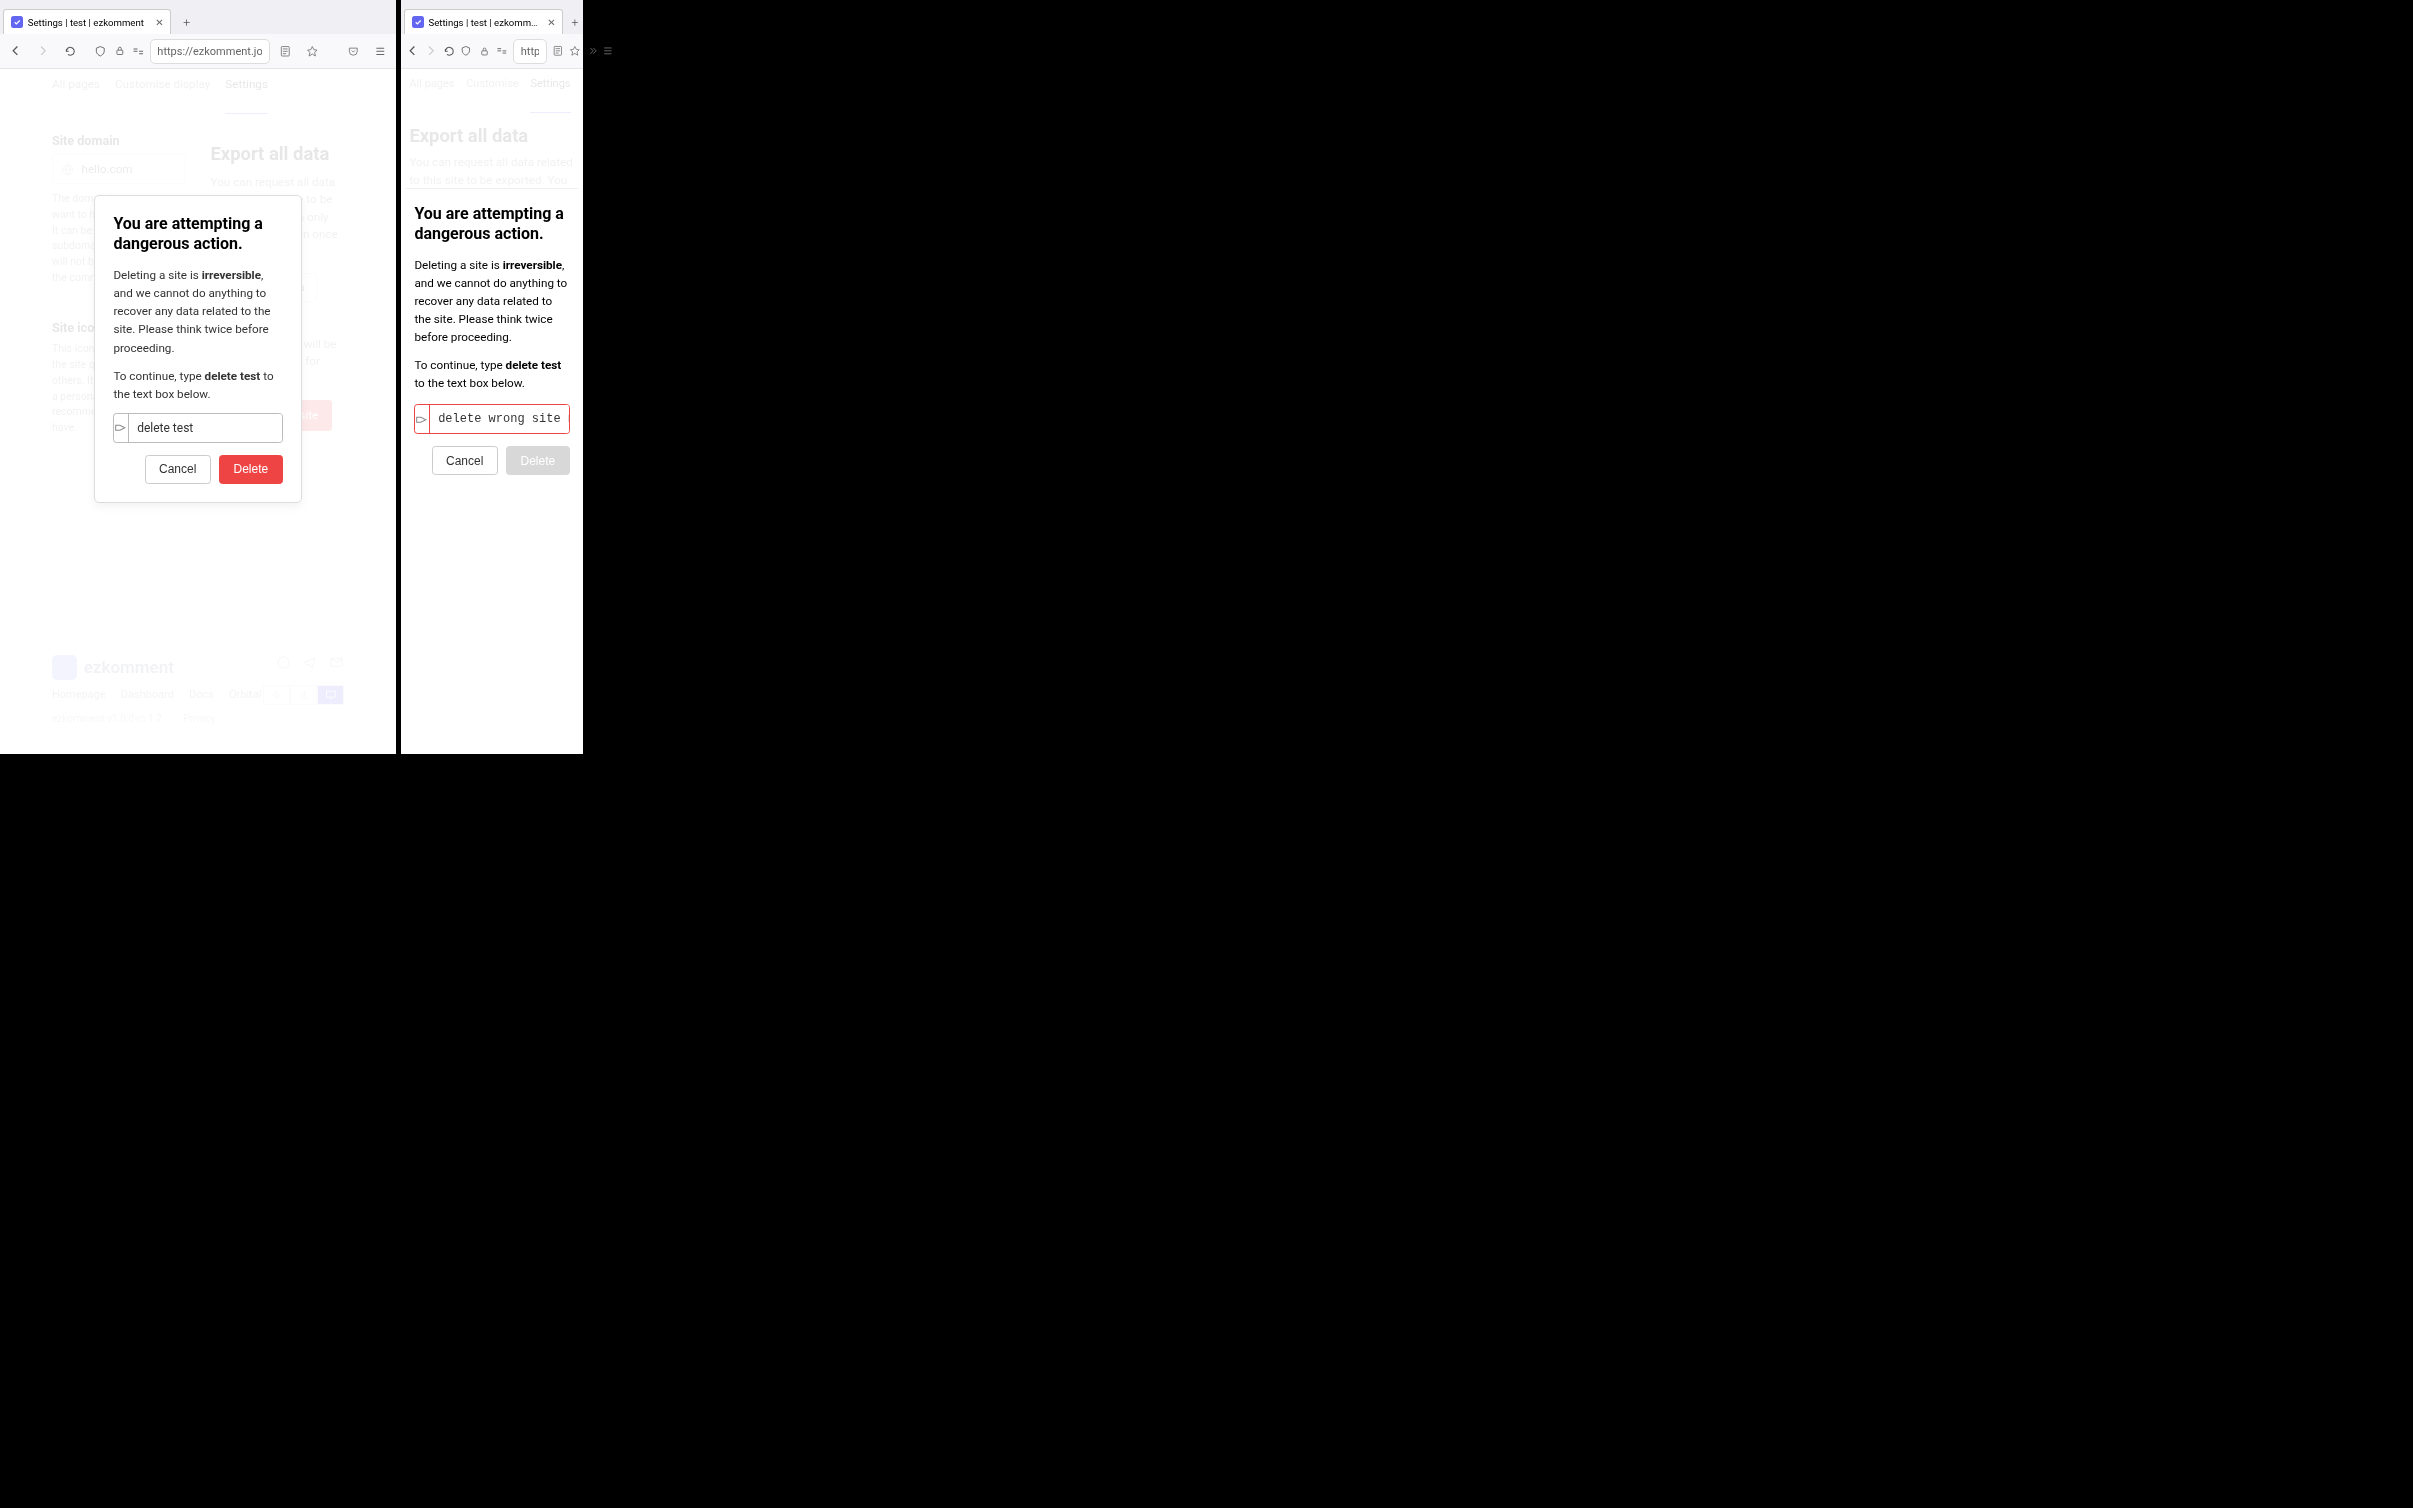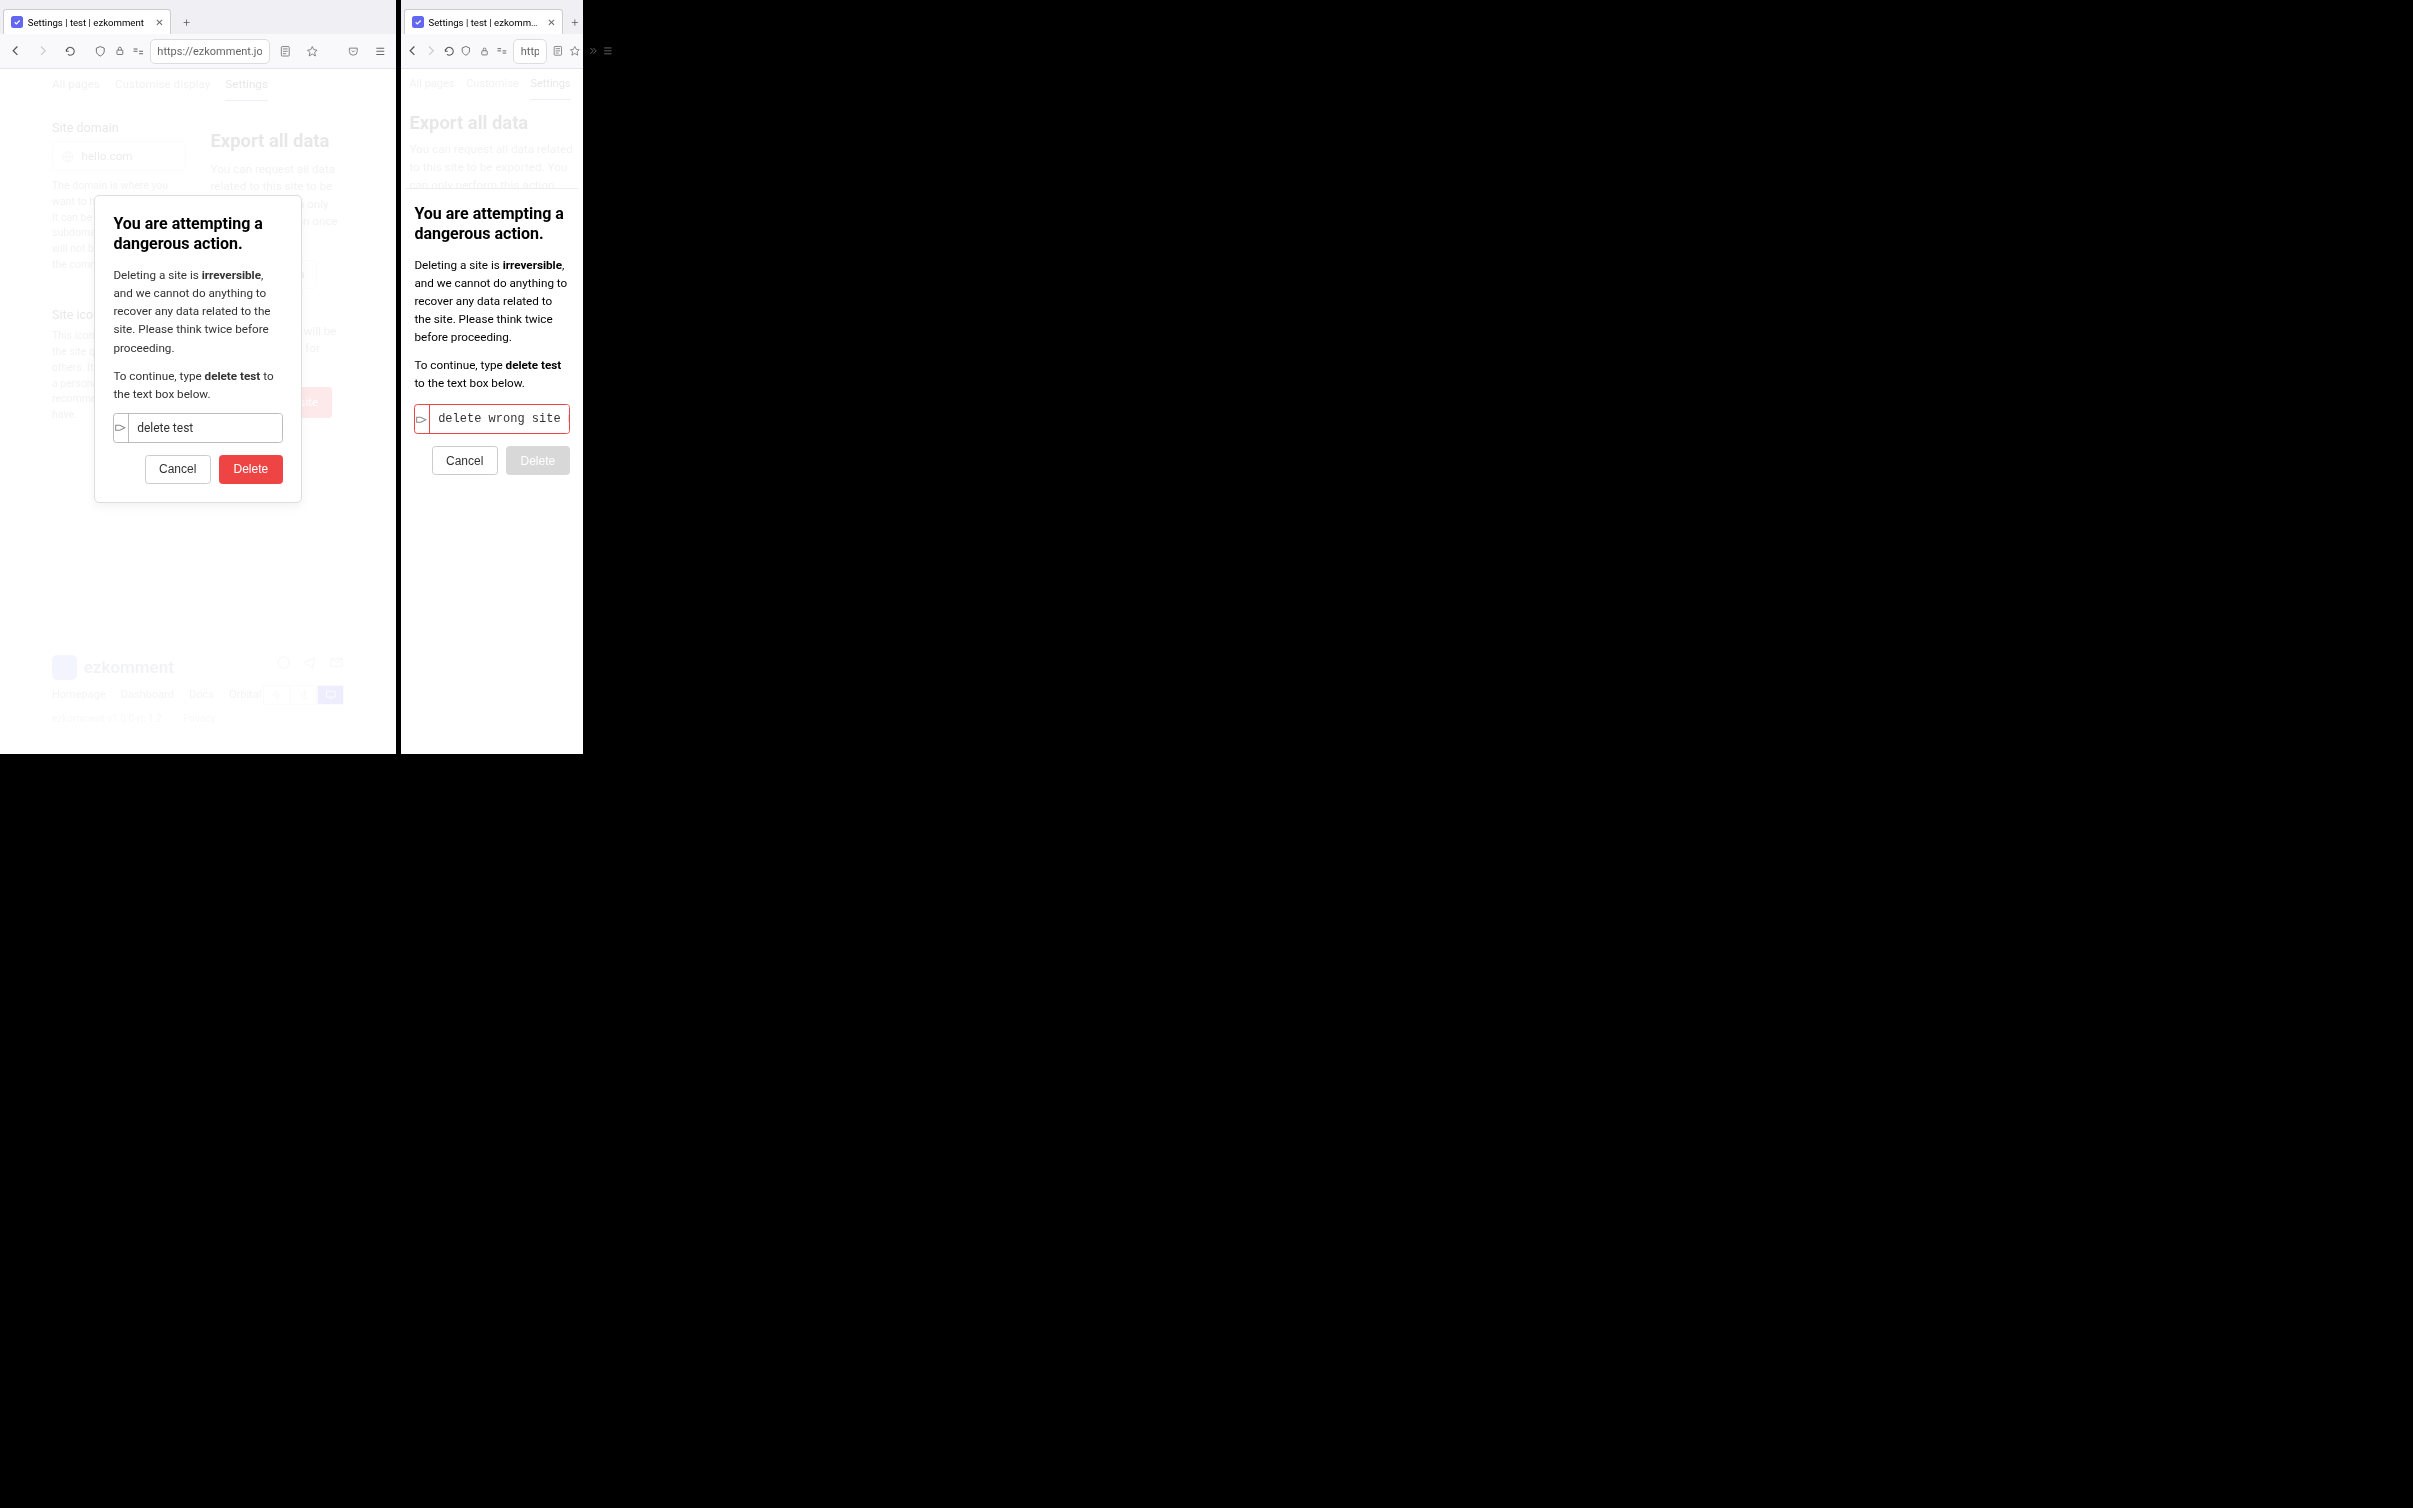--- a/index.html
+++ b/index.html
@@ -98,28 +98,28 @@
       padding: 0;
     }
     .nav-tabs {
       display: flex;
       gap: 15px;
       padding: 8.4px 52px 0;
       font-size: 11.7px;
       color: #888;
     }
     .pane-right .nav-tabs { padding: 8.4px 8.4px 0; }
-    .nav-tabs .active { color: #333; border-bottom: 1.7px solid #6366F1; padding-bottom: 9px;}
+    .nav-tabs .active { color: #333; border-bottom: 1.7px solid #6366F1; padding-bottom: 22px;}
     .settings-body {
       display: flex;
       gap: 25px;
       padding: 8.4px 52px;
     }
     .col { flex:1; }
-    h3 { font-size: 12.6px; font-weight:400; color:#333; margin-bottom: 6.7px; margin-top: 10px;}
+    h3 { font-size: 12.6px; font-weight:700; color:#333; margin-bottom: 6.7px; margin-top: 10px;}
     h2.export { font-size: 18.4px; font-weight:700; color:#333; margin-top: 20px;}
     .input-faux {
       border:0.8px solid #ddd; border-radius:3.4px; padding:5px 8.4px;
       display:flex;align-items:center;gap:6.7px; color:#555; font-size:11.7px;
       height: 30px;
     }
     .help { font-size:10.5px; color:#888; margin-top:6.7px; line-height:1.5;}
     .btn-outline {
       border:0.8px solid #ddd; border-radius:3.4px; padding:6.7px 11.7px;
       display:inline-flex;align-items:center;gap:5px;color:#555;font-size:11px;

